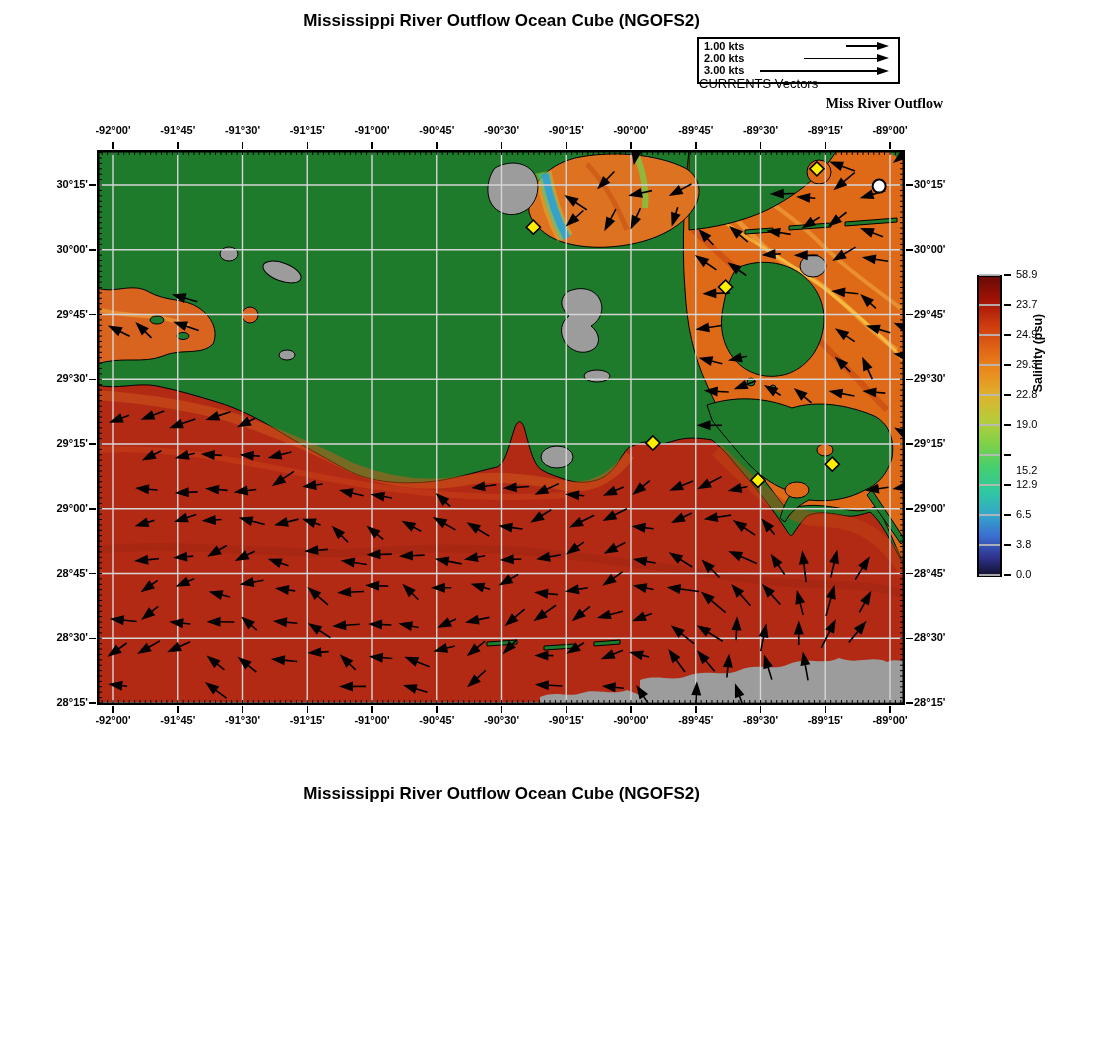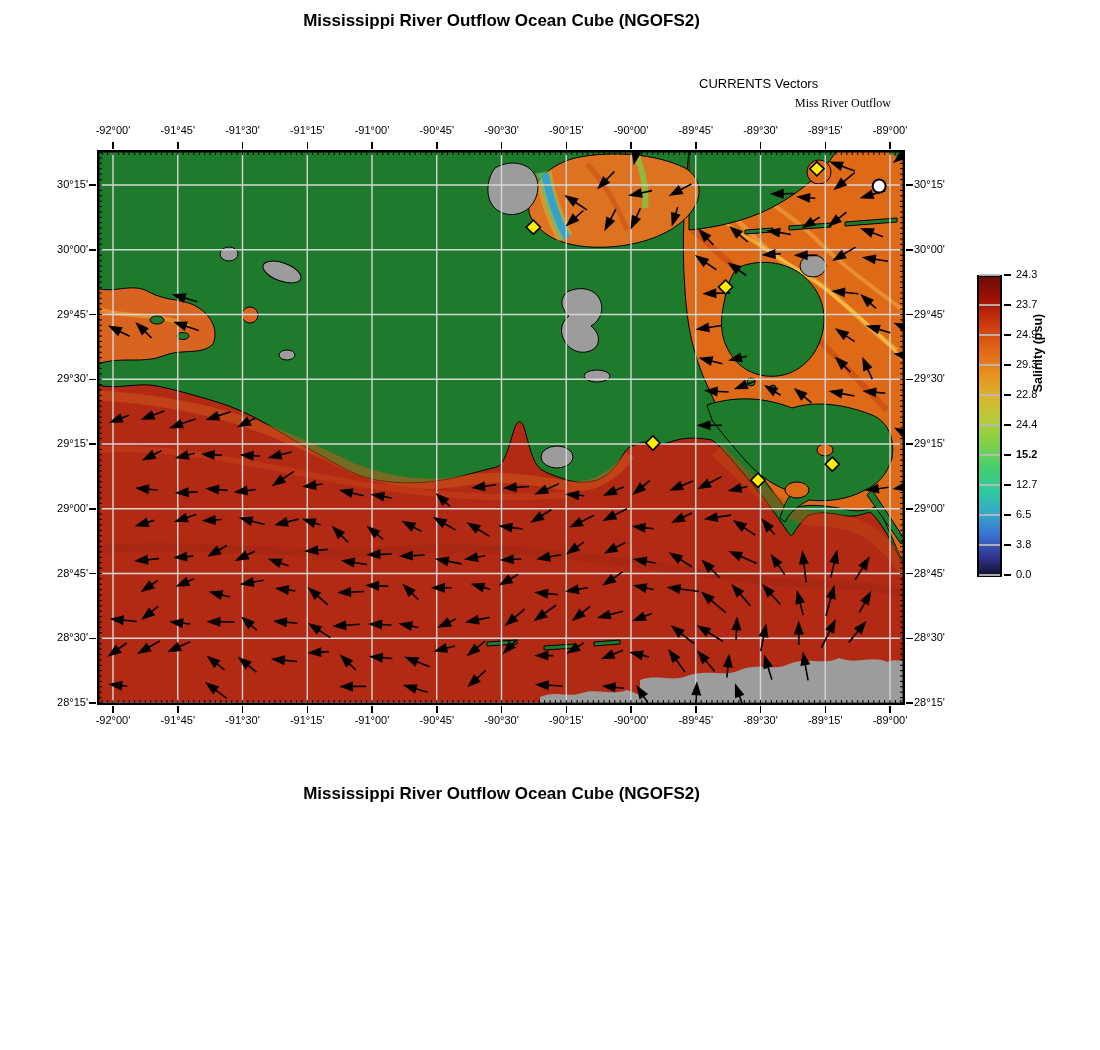--- a/index.html
+++ b/index.html
@@ -3,51 +3,62 @@
 <meta charset="utf-8">
 <style>
   html,body{margin:0;padding:0;background:#ffffff;}
   .figure{position:relative;width:1100px;height:1050px;background:#ffffff;
           font-family:"Liberation Sans",sans-serif;color:#000;overflow:hidden;}
   .abs{position:absolute;}
   .title{width:1003px;left:0;top:11px;text-align:center;font-size:17px;font-weight:bold;}
   .bottom-title{width:1003px;left:0;top:784px;text-align:center;font-size:17px;font-weight:bold;}
   .subtitle{left:143px;top:99px;width:600px;text-align:center;
             font-family:"Liberation Serif",serif;font-size:17px;font-weight:bold;}
-  .region-label{left:743px;top:96px;width:200px;text-align:center;
-            font-family:"Liberation Serif",serif;font-size:12px;font-weight:normal;}
+  .region-label{left:743px;top:96px;width:200px;text-align:right;
+            font-family:"Liberation Serif",serif;font-size:14px;font-weight:bold;}
   .legend{left:110px;top:35px;}
   .legend-row{display:flex;align-items:center;height:16px;font-size:13px;font-weight:bold;}
   .m-circle{width:10px;height:10px;border:2px solid #000;border-radius:50%;background:#fff;margin-right:4px;}
   .m-diamond{width:8px;height:8px;border:2px solid #000;background:#ffee00;transform:rotate(45deg);margin:0 5px 0 1px;}
   .vbox{left:697px;top:37px;width:199px;height:43px;border:2.5px solid #000;background:#fff;}
   .vl-label{position:absolute;left:5px;font-size:11px;font-weight:bold;line-height:12px;}
   .vl-line{position:absolute;height:1.6px;background:#000;}
   .vl-head{position:absolute;width:0;height:0;border-left:12px solid #000;
            border-top:4.5px solid transparent;border-bottom:4.5px solid transparent;}
   .vcaption{left:699px;top:76px;font-size:13px;font-weight:normal;}
-  .tick-label{position:absolute;font-size:11px;white-space:nowrap;}
+  .tick-label{position:absolute;font-size:11px;white-space:nowrap;font-weight:bold;}
   .tick-mark{position:absolute;background:#000;}
   .cb-wrap{left:977px;top:275px;width:120px;height:302px;}
   .cb-bar{position:absolute;left:0;top:0;width:25px;height:302px;border:2px solid #000;box-sizing:border-box;}
   .cb-line{position:absolute;left:2px;width:21px;height:2px;background:#b9b9b9;opacity:.9;}
   .cb-tick{position:absolute;left:27px;width:7px;height:1.5px;background:#000;}
   .cb-label{position:absolute;left:39px;font-size:11px;}
   .cb-title{left:1038px;top:346px;width:160px;text-align:center;font-size:12.5px;font-weight:bold;
             transform:translate(-50%,0) rotate(-90deg);transform-origin:center center;}
   svg{display:block;}
 </style>
 </head>
 <body>
 
 <div class="figure">
 
   <div class="abs title">Mississippi River Outflow Ocean Cube (NGOFS2)</div>
 
 
+  <div class="abs vbox">
+    <div class="vl-label" style="top:1px">1.00 kts</div>
+    <div class="vl-label" style="top:13px">2.00 kts</div>
+    <div class="vl-label" style="top:25px">3.00 kts</div>
+    <div class="vl-line" style="top:6.2px;left:147px;width:31px"></div>
+    <div class="vl-line" style="top:18.7px;left:105px;width:73px"></div>
+    <div class="vl-line" style="top:31.2px;left:61px;width:117px"></div>
+    <div class="vl-head" style="top:2.5px;left:178px"></div>
+    <div class="vl-head" style="top:15px;left:178px"></div>
+    <div class="vl-head" style="top:27.5px;left:178px"></div>
+  </div>
   <div class="abs vcaption">CURRENTS Vectors</div>
 
   <div class="abs region-label">Miss River Outflow</div>
 
   <div class="abs" id="axis-top"></div>
   <div class="abs" id="axis-bottom"></div>
   <div class="abs" id="axis-left"></div>
   <div class="abs" id="axis-right"></div>
 
   <svg class="abs" style="left:97px;top:150px" width="808" height="555" viewBox="0 0 808 555">
@@ -1496,42 +1507,42 @@
         <line x1="0" y1="552.9999999999995" x2="5" y2="552.9999999999995" stroke="#000" stroke-width="1"></line>
         <line x1="808" y1="552.9999999999995" x2="803" y2="552.9999999999995" stroke="#000" stroke-width="1"></line>
       </g>
     <rect x="1.25" y="1.25" width="805.5" height="552.5" fill="none" stroke="#000" stroke-width="2.5"></rect>
   </svg>
 
   <div class="abs cb-wrap" id="colorbar">
     <div class="cb-bar" id="cb-bar" style="background: linear-gradient(rgb(107, 11, 6) 0%, rgb(163, 18, 5) 8%, rgb(204, 59, 14) 16%, rgb(224, 100, 22) 24%, rgb(234, 140, 30) 32%, rgb(220, 179, 45) 40%, rgb(183, 204, 58) 48%, rgb(127, 209, 73) 56%, rgb(68, 207, 110) 64%, rgb(47, 201, 160) 72%, rgb(53, 165, 204) 80%, rgb(58, 110, 208) 87%, rgb(48, 52, 143) 94%, rgb(18, 16, 46) 100%);"></div>
   <div class="cb-line" style="top: -1px;"></div>
       <div class="cb-tick" style="top: -0.75px;"></div>
-      <div class="cb-label" style="top: -7px;">24.3</div>
+      <div class="cb-label" style="top: -7px;">58.9</div>
       <div class="cb-line" style="top: 29px;"></div>
       <div class="cb-tick" style="top: 29.25px;"></div>
       <div class="cb-label" style="top: 23px;">23.7</div>
       <div class="cb-line" style="top: 59px;"></div>
       <div class="cb-tick" style="top: 59.25px;"></div>
       <div class="cb-label" style="top: 53px;">24.9</div>
       <div class="cb-line" style="top: 89px;"></div>
       <div class="cb-tick" style="top: 89.25px;"></div>
       <div class="cb-label" style="top: 83px;">29.3</div>
       <div class="cb-line" style="top: 119px;"></div>
       <div class="cb-tick" style="top: 119.25px;"></div>
       <div class="cb-label" style="top: 113px;">22.8</div>
       <div class="cb-line" style="top: 149px;"></div>
       <div class="cb-tick" style="top: 149.25px;"></div>
-      <div class="cb-label" style="top: 143px;">24.4</div>
+      <div class="cb-label" style="top: 143px;">19.0</div>
       <div class="cb-line" style="top: 179px;"></div>
       <div class="cb-tick" style="top: 179.25px;"></div>
-      <div class="cb-label" style="top: 173px; font-weight: bold;">15.2</div>
+      <div class="cb-label" style="top: 189px;">15.2</div>
       <div class="cb-line" style="top: 209px;"></div>
       <div class="cb-tick" style="top: 209.25px;"></div>
-      <div class="cb-label" style="top: 203px;">12.7</div>
+      <div class="cb-label" style="top: 203px;">12.9</div>
       <div class="cb-line" style="top: 239px;"></div>
       <div class="cb-tick" style="top: 239.25px;"></div>
       <div class="cb-label" style="top: 233px;">6.5</div>
       <div class="cb-line" style="top: 269px;"></div>
       <div class="cb-tick" style="top: 269.25px;"></div>
       <div class="cb-label" style="top: 263px;">3.8</div>
       <div class="cb-line" style="top: 299px;"></div>
       <div class="cb-tick" style="top: 299.25px;"></div>
       <div class="cb-label" style="top: 293px;">0.0</div>
     </div>

